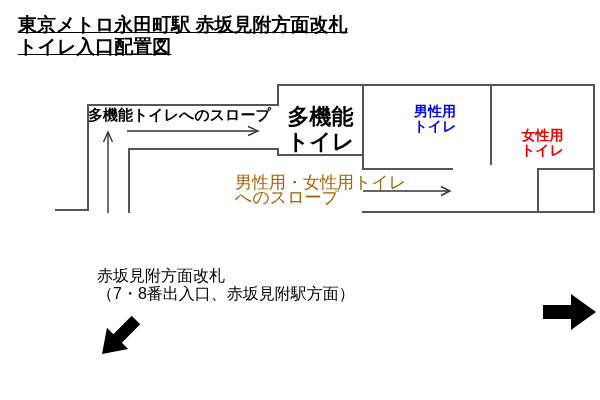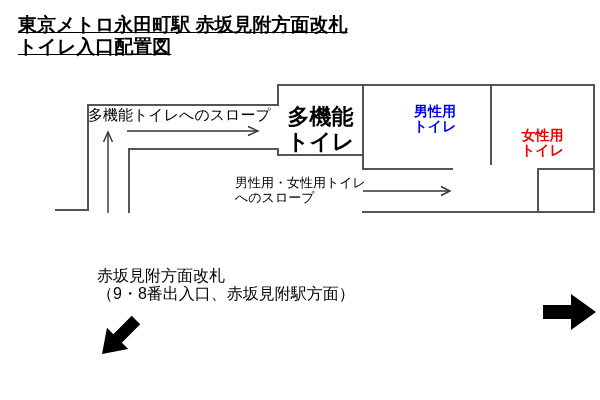--- a/index.html
+++ b/index.html
@@ -5,26 +5,26 @@
   html,body{margin:0;padding:0;background:#ffffff;}
   .stage{
     position:relative;width:600px;height:400px;background:#ffffff;overflow:hidden;
     font-family:"Liberation Sans","DejaVu Sans",sans-serif;color:#000;
   }
   
   .wh{position:absolute;height:2px;background:#555;}
   .wv{position:absolute;width:2px;background:#555;}
   
   .title{position:absolute;left:18px;top:14px;font-size:19px;font-weight:bold;line-height:22px;white-space:nowrap;text-decoration:underline;}
-  .slope1{position:absolute;left:88px;top:106px;font-size:15px;font-weight:normal;white-space:nowrap;}
+  .slope1{position:absolute;left:88px;top:106px;font-size:15px;font-weight:bold;white-space:nowrap;}
   .room{position:absolute;text-align:center;font-weight:bold;}
   .room-multi{left:277px;width:87px;top:104px;font-size:22px;line-height:25px;color:#000;}
   .room-mens{left:364px;width:142px;top:104px;font-size:14px;line-height:15px;color:#0000ee;}
   .room-womens{left:490px;width:105px;top:104px;font-size:14px;line-height:15px;color:#ee0000;margin-top:24px;}
-  .slope2{position:absolute;left:235px;top:175px;font-size:13px;line-height:15px;color:#000000;white-space:nowrap;}
+  .slope2{position:absolute;left:235px;top:175px;font-size:17px;line-height:15px;color:#a16207;white-space:nowrap;}
   .gate-label{position:absolute;left:97px;top:267px;font-size:16px;line-height:18px;white-space:nowrap;}
   .platform-label{position:absolute;left:415px;top:268px;font-size:15px;line-height:16px;white-space:nowrap;}
   .platform-label .indent{padding-left:14px;}
   .arrows{position:absolute;left:0;top:0;width:600px;height:400px;pointer-events:none;}
 </style>
 </head>
 <body>
 
 <div class="stage">
 
@@ -67,21 +67,21 @@
     <div>トイレ</div>
   </div>
 
   <div class="slope2">
     <div>男性用・女性用トイレ</div>
     <div>へのスロープ</div>
   </div>
 
   <div class="gate-label">
     <div>赤坂見附方面改札</div>
-    <div>（9・8番出入口、赤坂見附駅方面）</div>
+    <div>（7・8番出入口、赤坂見附駅方面）</div>
   </div>
 
 
   <svg class="arrows" viewBox="0 0 600 400" xmlns="http://www.w3.org/2000/svg">
 
     <g stroke="#333" stroke-width="1.4" fill="none">
       <line x1="127" y1="131" x2="257" y2="131"></line>
       <polyline points="248,126.5 258,131 248,135.5"></polyline>
     </g>
 

